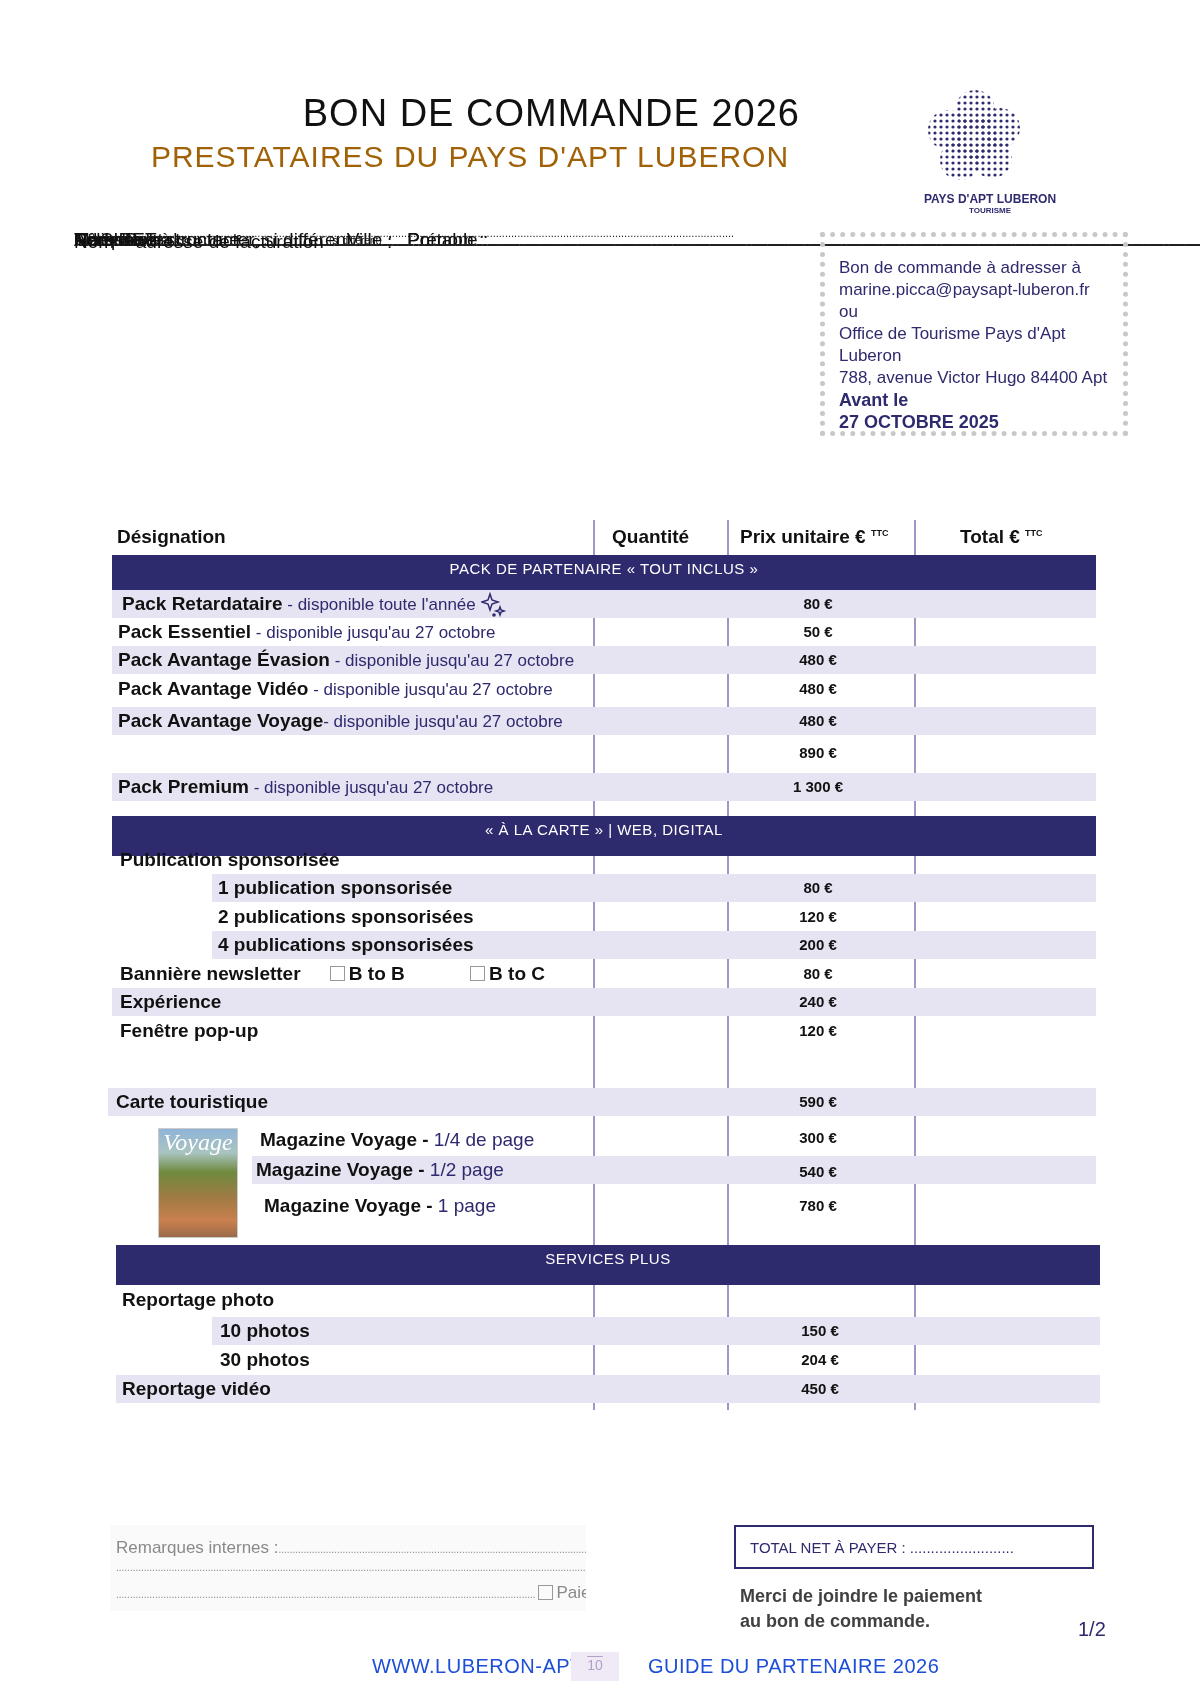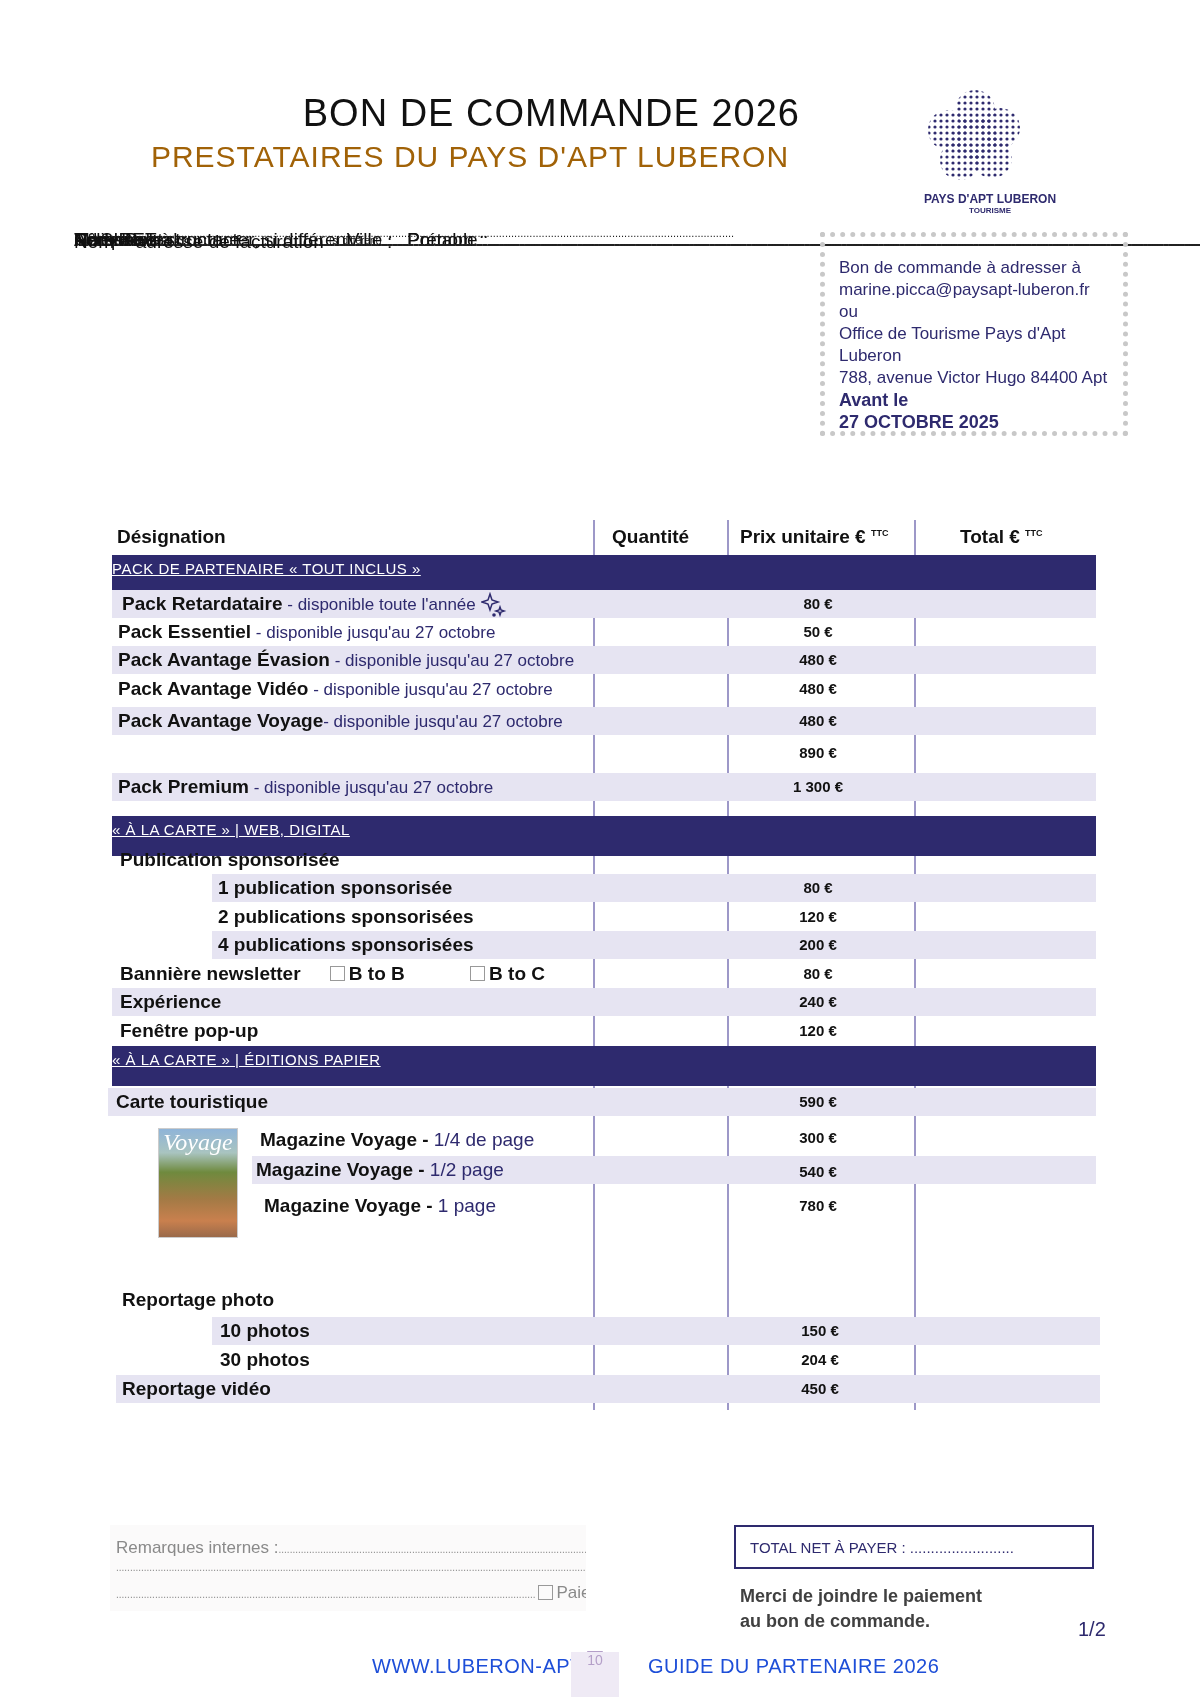--- a/index.html
+++ b/index.html
@@ -17,38 +17,38 @@
   .form .row { display:flex; white-space:nowrap; overflow:hidden; }
   .form .dots { flex:1; overflow:hidden; color:#222; letter-spacing:0; }
   .form .dots::after { content:"........................................................................................................................................................................................................................"; }
   .small { font-size:10px; }
   
   .addr { left:820px; top:232px; width:308px; height:204px; border:5px dotted #c8c8c8; box-sizing:border-box; padding:20px 14px; font-size:17px; line-height:22px; color:#2e2a6e; }
   .addr .bold { font-weight:bold; font-size:18px; }
   
   .tbl { left:112px; top:520px; width:988px; }
   .thead { position:absolute; top:0; height:30px; font-size:19px; font-weight:bold; }
-  .band { position:absolute; left:0; width:984px; height:40px; background:#2e2a6e; color:#fff; text-align:left; font-size:15px; line-height:28px; letter-spacing:0.5px;text-decoration:underline; }
+  .band { position:absolute; left:0; width:984px; height:40px; background:#2e2a6e; color:#fff; text-align:center; font-size:15px; line-height:28px; letter-spacing:0.5px; }
   .row { position:absolute; height:28px; font-size:19px; line-height:28px; white-space:nowrap; }
   .shade { position:absolute; background:#e6e4f2; height:28px; }
   .vline { position:absolute; width:2px; background:#9d98c8; }
   .price { position:absolute; width:130px; text-align:center; font-size:15px; font-weight:bold; line-height:28px; }
   .b { font-weight:bold; }
   .d { color:#2e2a6e; font-size:17px; }
   .chk { display:inline-block; width:13px; height:13px; border:1.5px solid #999; vertical-align:middle; margin:0 4px 3px 0; }
   .mag { left:158px; top:1128px; width:78px; height:108px; background:linear-gradient(180deg,#8fb4d8 0%,#a9c4c0 22%,#6f8a3e 40%,#a37a45 65%,#c9804e 85%,#9a6a4a 100%); border:1px solid #ccc; }
   .mag-t { position:absolute; left:0; top:0; width:100%; text-align:center; color:#fff; font-family:"Liberation Serif", serif; font-size:24px; font-style:italic; }
   
   .remarks { left:110px; top:1525px; width:476px; height:86px; background:#fbfafa; color:#8a8a8a; font-size:17px; }
   .remarks .line { position:absolute; left:6px; white-space:nowrap; overflow:hidden; }
   .total-box { left:734px; top:1525px; width:360px; height:44px; border:2px solid #2e2a6e; box-sizing:border-box; padding:12px 14px; font-size:15px; color:#2e2a6e; }
   .merci { left:740px; top:1584px; font-size:18px; font-weight:bold; color:#404040; line-height:25px; }
   .pageno { left:1078px; top:1618px; font-size:20px; color:#2e2a6e; }
   .footer { top:1655px; font-size:20px; color:#1d4ed8; letter-spacing:0.5px; }
-  .foot-num { left:571px; top:1652px; width:48px; height:45px; background:#efeaf5; text-align:center; font-size:14px; color:#b49fc8; box-sizing:border-box; }
+  .foot-num { left:571px; top:1652px; width:48px; height:29px; background:#efeaf5; text-align:center; font-size:14px; color:#b49fc8; padding-top:5px; box-sizing:border-box; }
 </style>
 </head>
 <body>
 
 <div class="abs title">BON DE COMMANDE 2026</div>
 <div class="abs subtitle">PRESTATAIRES DU PAYS D'APT LUBERON</div>
 <div class="abs logo">
   <svg width="110" height="100" viewBox="0 0 110 100">
     <defs>
       <pattern id="dots" width="6" height="6" patternUnits="userSpaceOnUse">
@@ -165,36 +165,36 @@
     <span style="display:inline-block; width:60px"></span><span class="chk"></span><span class="b">B to C</span></div>
   <div class="price" style="left:641px; top:440px">80 €</div>
 
   <div class="shade" style="left:0; top:468px; width:984px"></div>
   <div class="row b" style="left:8px; top:468px">Expérience</div>
   <div class="price" style="left:641px; top:468px">240 €</div>
 
   <div class="row b" style="left:8px; top:497px">Fenêtre pop-up</div>
   <div class="price" style="left:641px; top:497px">120 €</div>
 
-  <div class="band" style="top:526px">« À LA CARTE » | ÉDITIONS PAPIER</div>
 
   <div class="shade" style="left:-4px; top:568px; width:988px"></div>
   <div class="row b" style="left:4px; top:568px">Carte touristique</div>
   <div class="price" style="left:641px; top:568px">590 €</div>
 
   <div class="row" style="left:148px; top:606px"><span class="b">Magazine Voyage - </span><span class="d" style="font-size:19px">1/4 de page</span></div>
   <div class="price" style="left:641px; top:604px">300 €</div>
 
   <div class="shade" style="left:140px; top:636px; width:844px"></div>
   <div class="row" style="left:144px; top:636px"><span class="b">Magazine Voyage - </span><span class="d" style="font-size:19px">1/2 page</span></div>
   <div class="price" style="left:641px; top:638px">540 €</div>
 
   <div class="row" style="left:152px; top:672px"><span class="b">Magazine Voyage - </span><span class="d" style="font-size:19px">1 page</span></div>
   <div class="price" style="left:641px; top:672px">780 €</div>
 
+  <div class="band" style="top:725px; left:4px">SERVICES PLUS</div>
   <div class="row b" style="left:10px; top:766px">Reportage photo</div>
 
   <div class="shade" style="left:100px; top:797px; width:888px"></div>
   <div class="row b" style="left:108px; top:797px">10 photos</div>
   <div class="price" style="left:643px; top:797px">150 €</div>
 
   <div class="row b" style="left:108px; top:826px">30 photos</div>
   <div class="price" style="left:643px; top:826px">204 €</div>
 
   <div class="shade" style="left:4px; top:855px; width:984px"></div>

